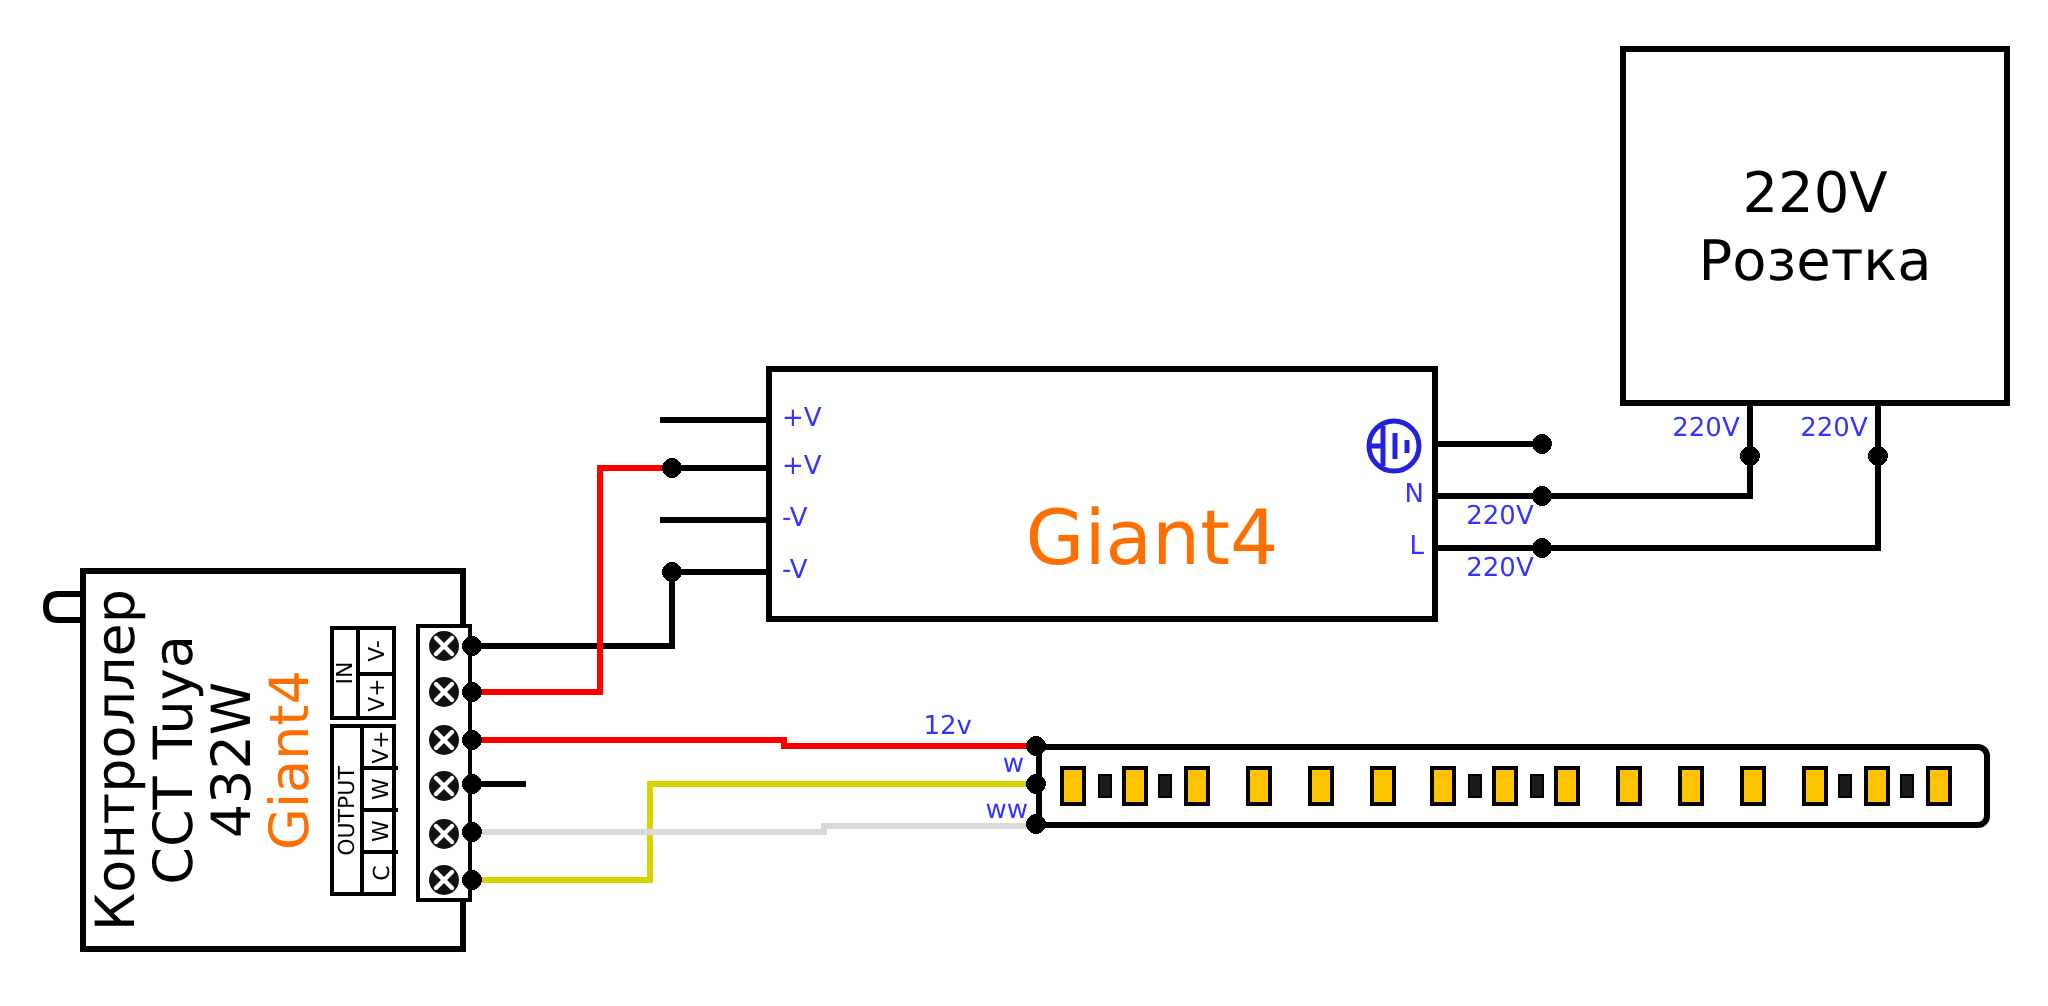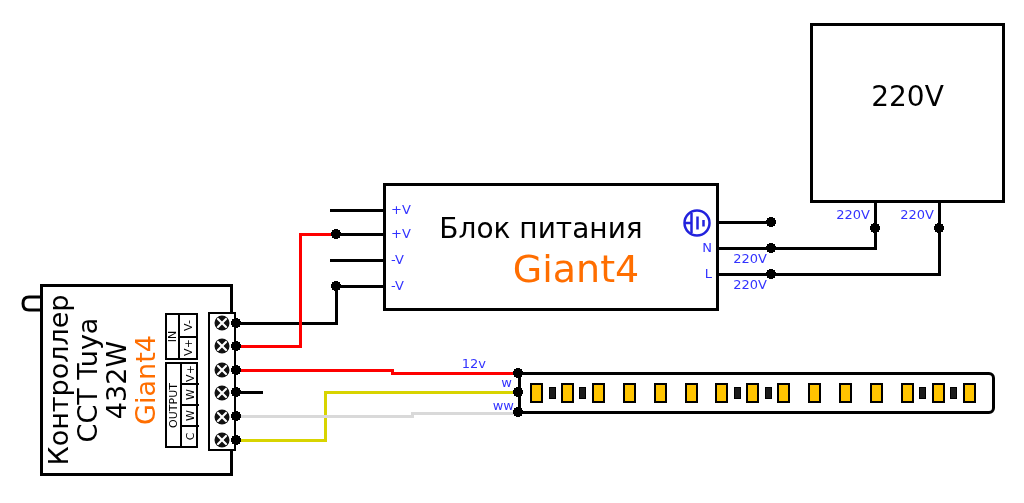--- a/index.html
+++ b/index.html
@@ -99,32 +99,32 @@
   </div>
 
   <div class="abs" id="controller-title">
     <div>Контроллер</div>
     <div>CCT Tuya</div>
     <div>432W</div>
     <div class="orange">Giant4</div>
   </div>
 
   <div class="box" style="left:383px;top:183px;width:336px;height:128px;"></div>
-  <div class="lbl" id="psu-title">Блок питания</div>
   <div class="lbl orange" id="psu-brand">Giant4</div>
   <div class="lbl small-blue" style="left:391px;top:202px;">+V</div>
   <div class="lbl small-blue" style="left:391px;top:226px;">+V</div>
   <div class="lbl small-blue" style="left:391px;top:252px;">-V</div>
   <div class="lbl small-blue" style="left:391px;top:278px;">-V</div>
   <div class="lbl small-blue right" style="left:680px;top:240px;width:32px;">N</div>
   <div class="lbl small-blue right" style="left:680px;top:266px;width:32px;">L</div>
 
   <div class="box" style="left:810px;top:23px;width:195px;height:180px;"></div>
   <div class="lbl" id="socket-label">
     <div>220V</div>
+    <div>Розетка</div>
   </div>
 
   <div class="lbl small-blue center" style="left:726px;top:251px;width:48px;">220V</div>
   <div class="lbl small-blue center" style="left:726px;top:277px;width:48px;">220V</div>
   <div class="lbl small-blue center" style="left:829px;top:207px;width:48px;">220V</div>
   <div class="lbl small-blue center" style="left:893px;top:207px;width:48px;">220V</div>
 
   <div class="box" id="led-strip">
     <div style="position:relative;width:100%;height:100%;">
         <div class="led-chip" style="left: 9px;"></div>

